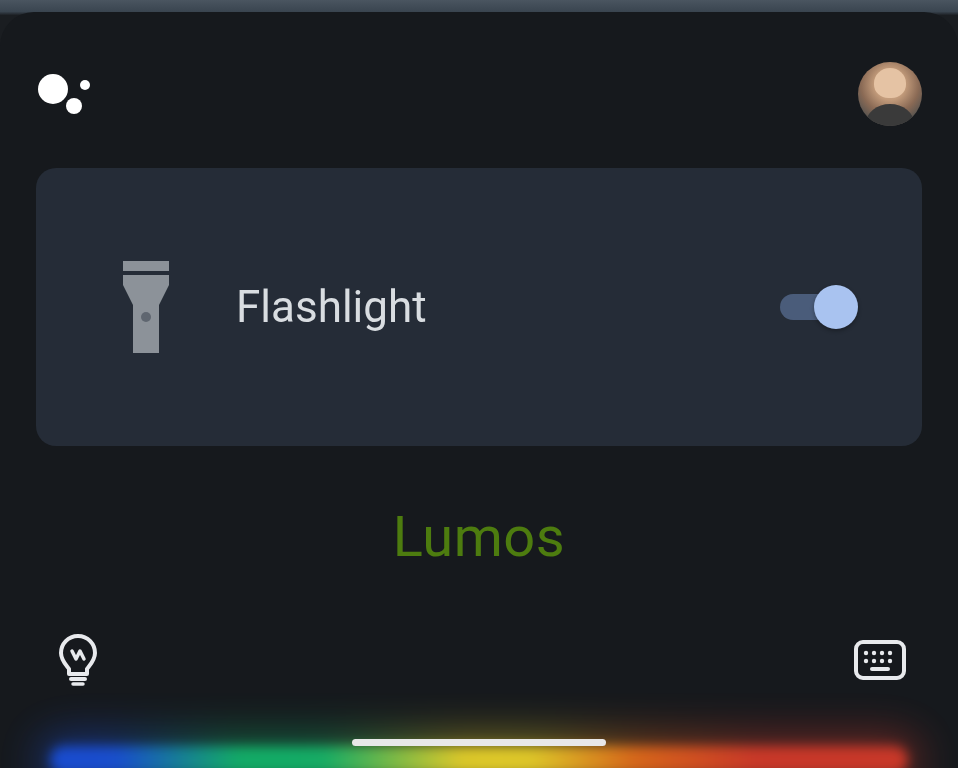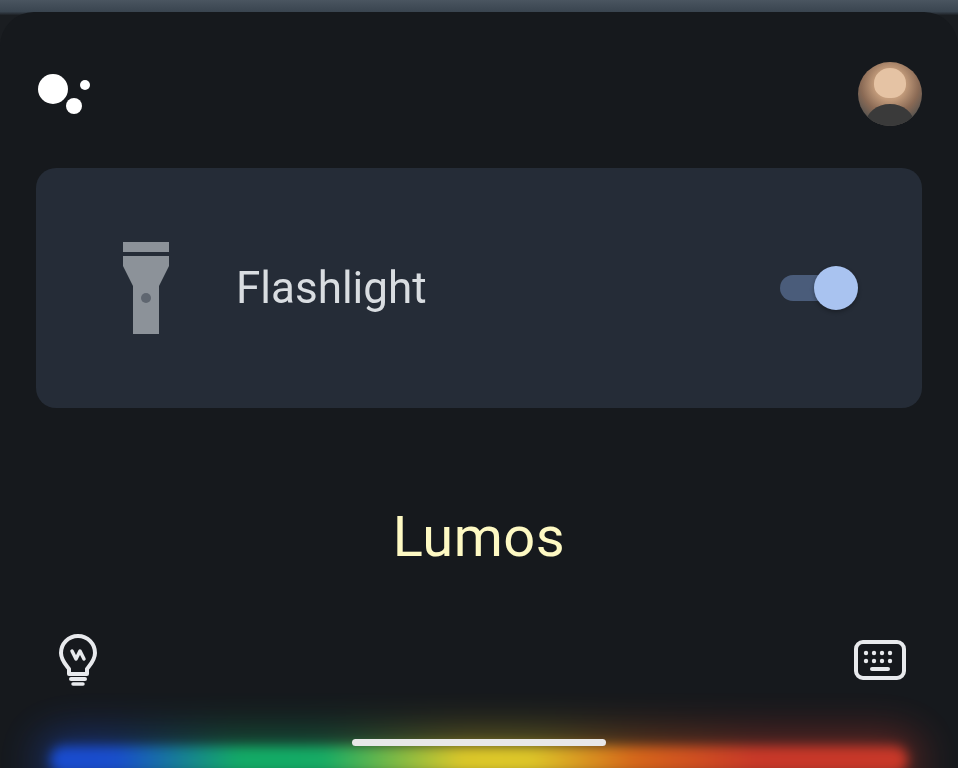--- a/index.html
+++ b/index.html
@@ -60,21 +60,21 @@
     background:#3a3a3a;
     border-radius:50% 50% 0 0 / 70% 70% 0 0;
   }
 
   
   .card {
     position: absolute;
     top: 156px;
     left: 36px;
     right: 36px;
-    height: 240px;
+    height: 278px;
     background: #252c37;
     border-radius: 20px;
     display: flex;
     align-items: center;
   }
   .card-icon {
     margin-left: 80px;
     width: 60px;
     height: 96px;
     display: flex;
@@ -117,21 +117,21 @@
     left: 34px;
     box-shadow: 0 2px 4px rgba(0,0,0,0.3);
   }
 
   
   .voice-text {
     position: absolute;
     top: 492px;
     left: 0; right: 0;
     text-align: center;
-    color: #fef9c3;
+    color: #4d7c0f;
     font-size: 56px;
     font-weight: 400;
     letter-spacing: 0.5px;
   }
 
   
   .bottom-bar {
     position: absolute;
     bottom: 80px;
     left: 0; right: 0;

